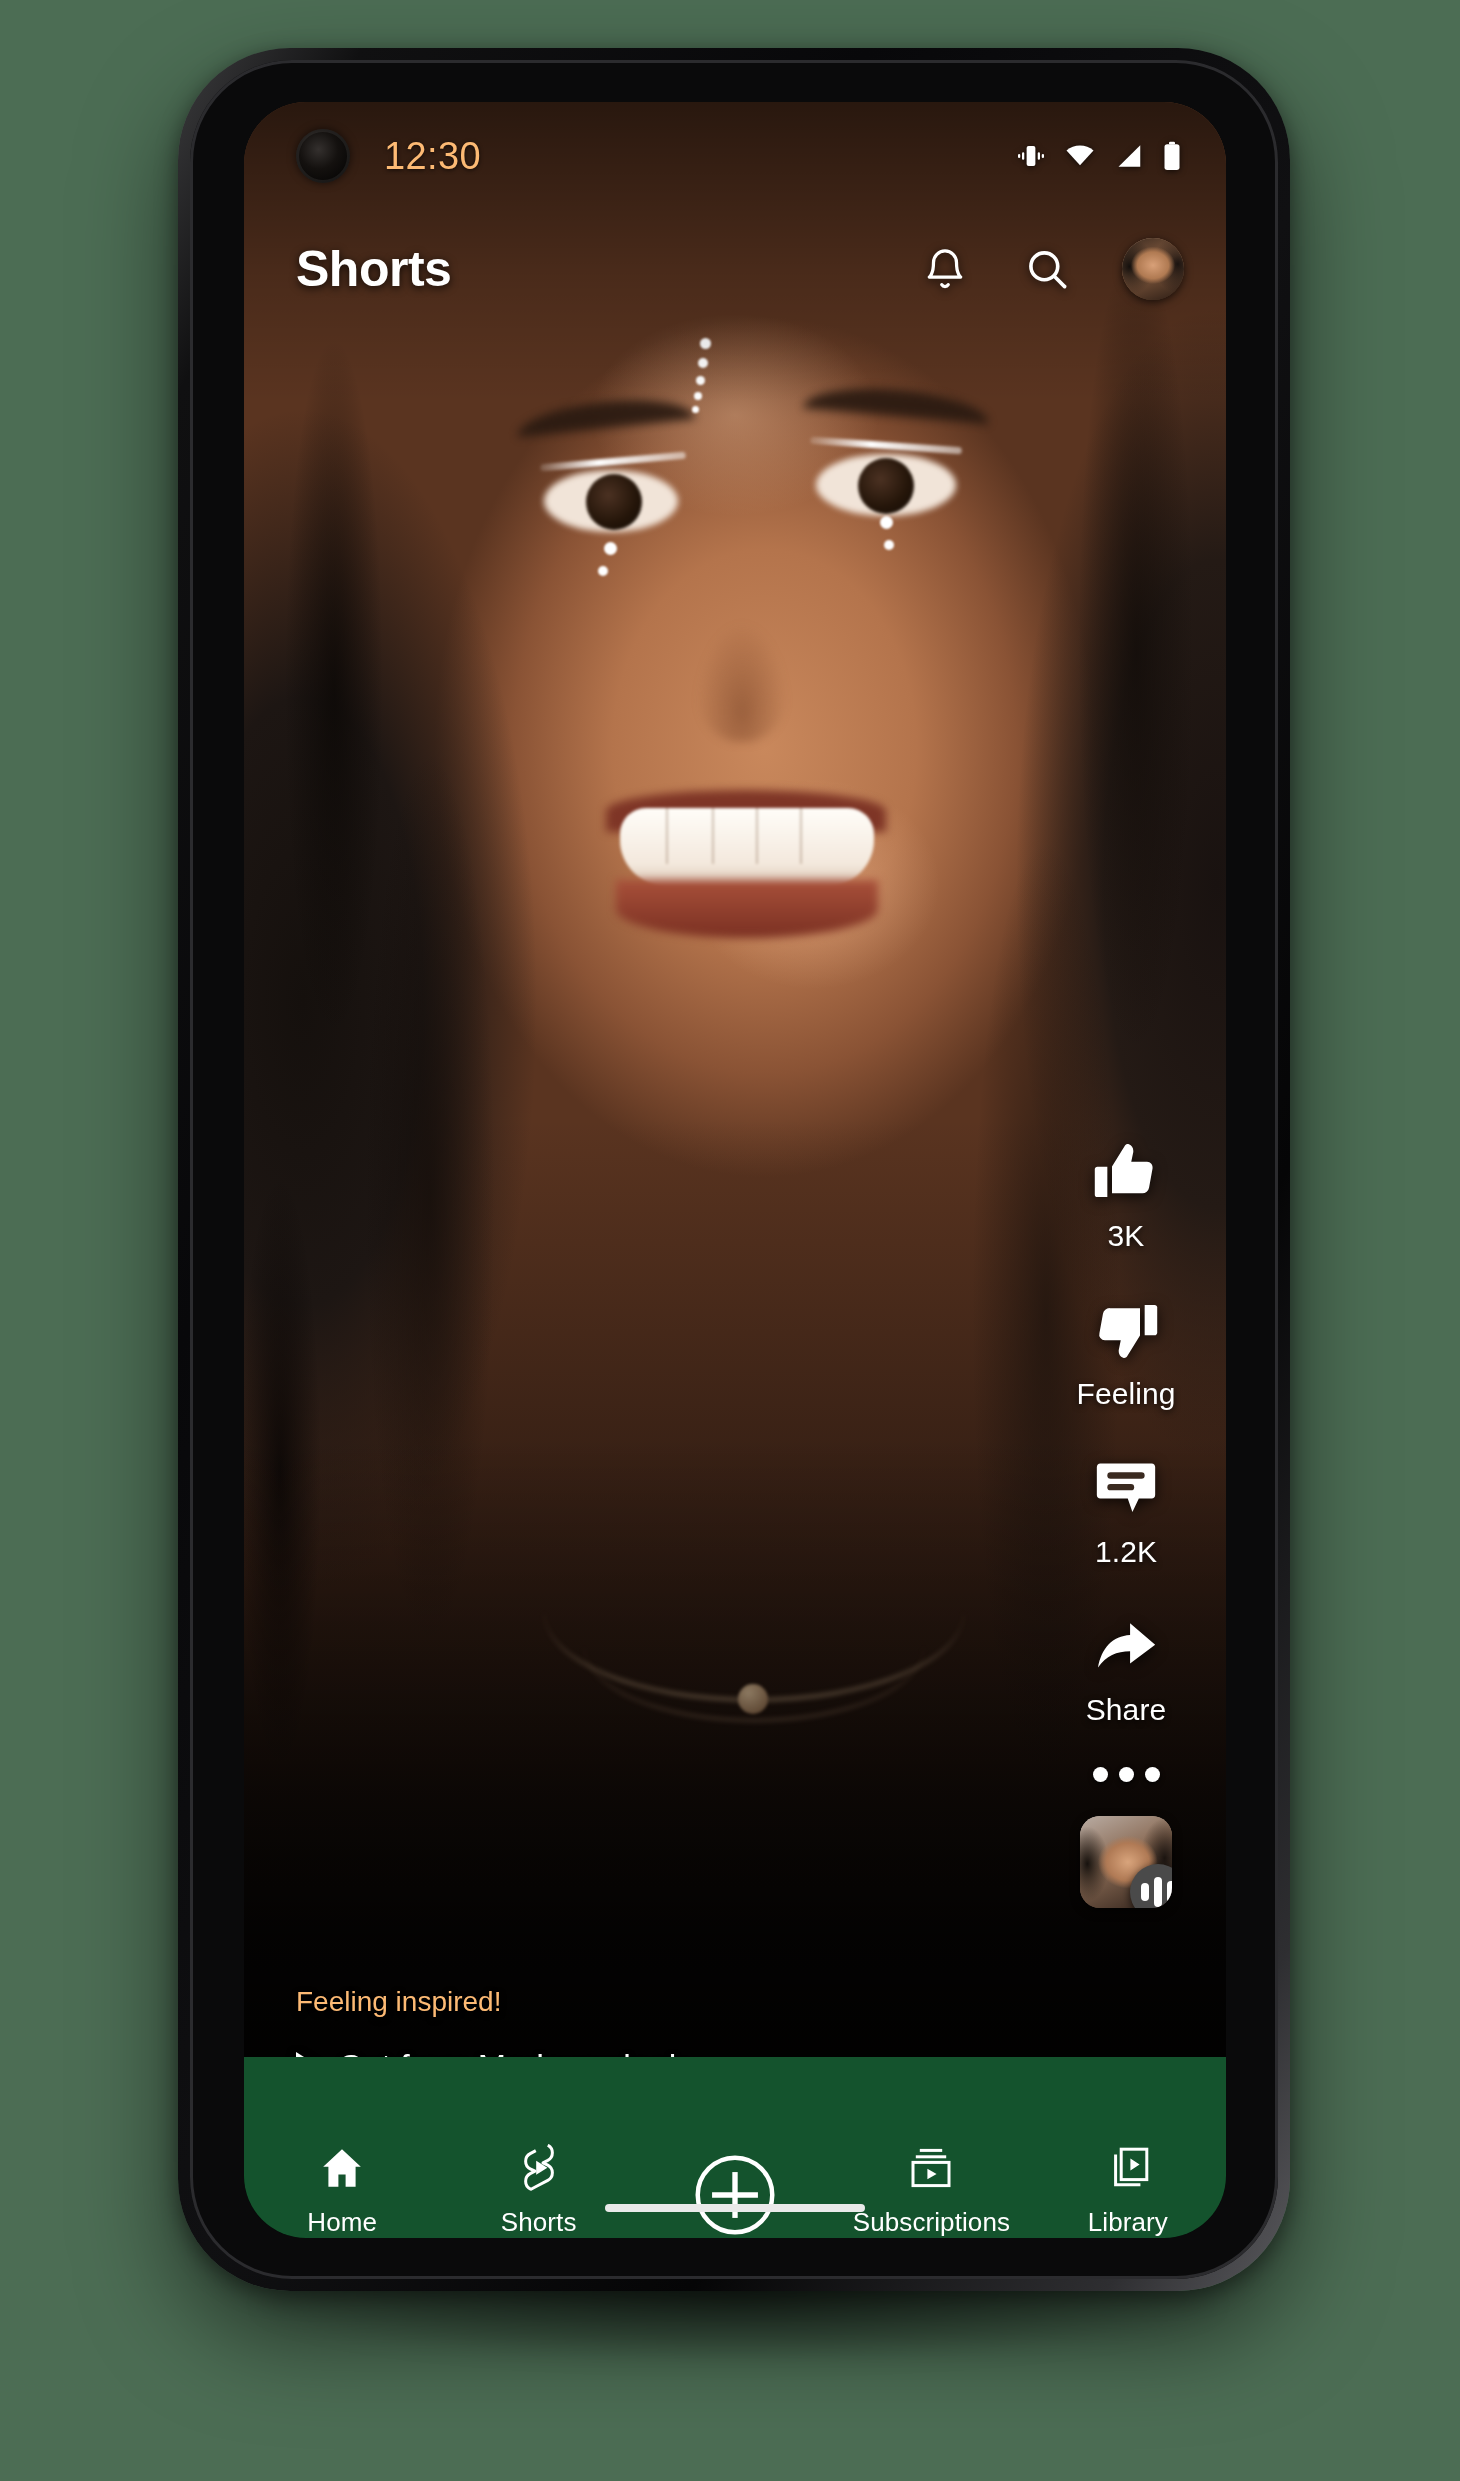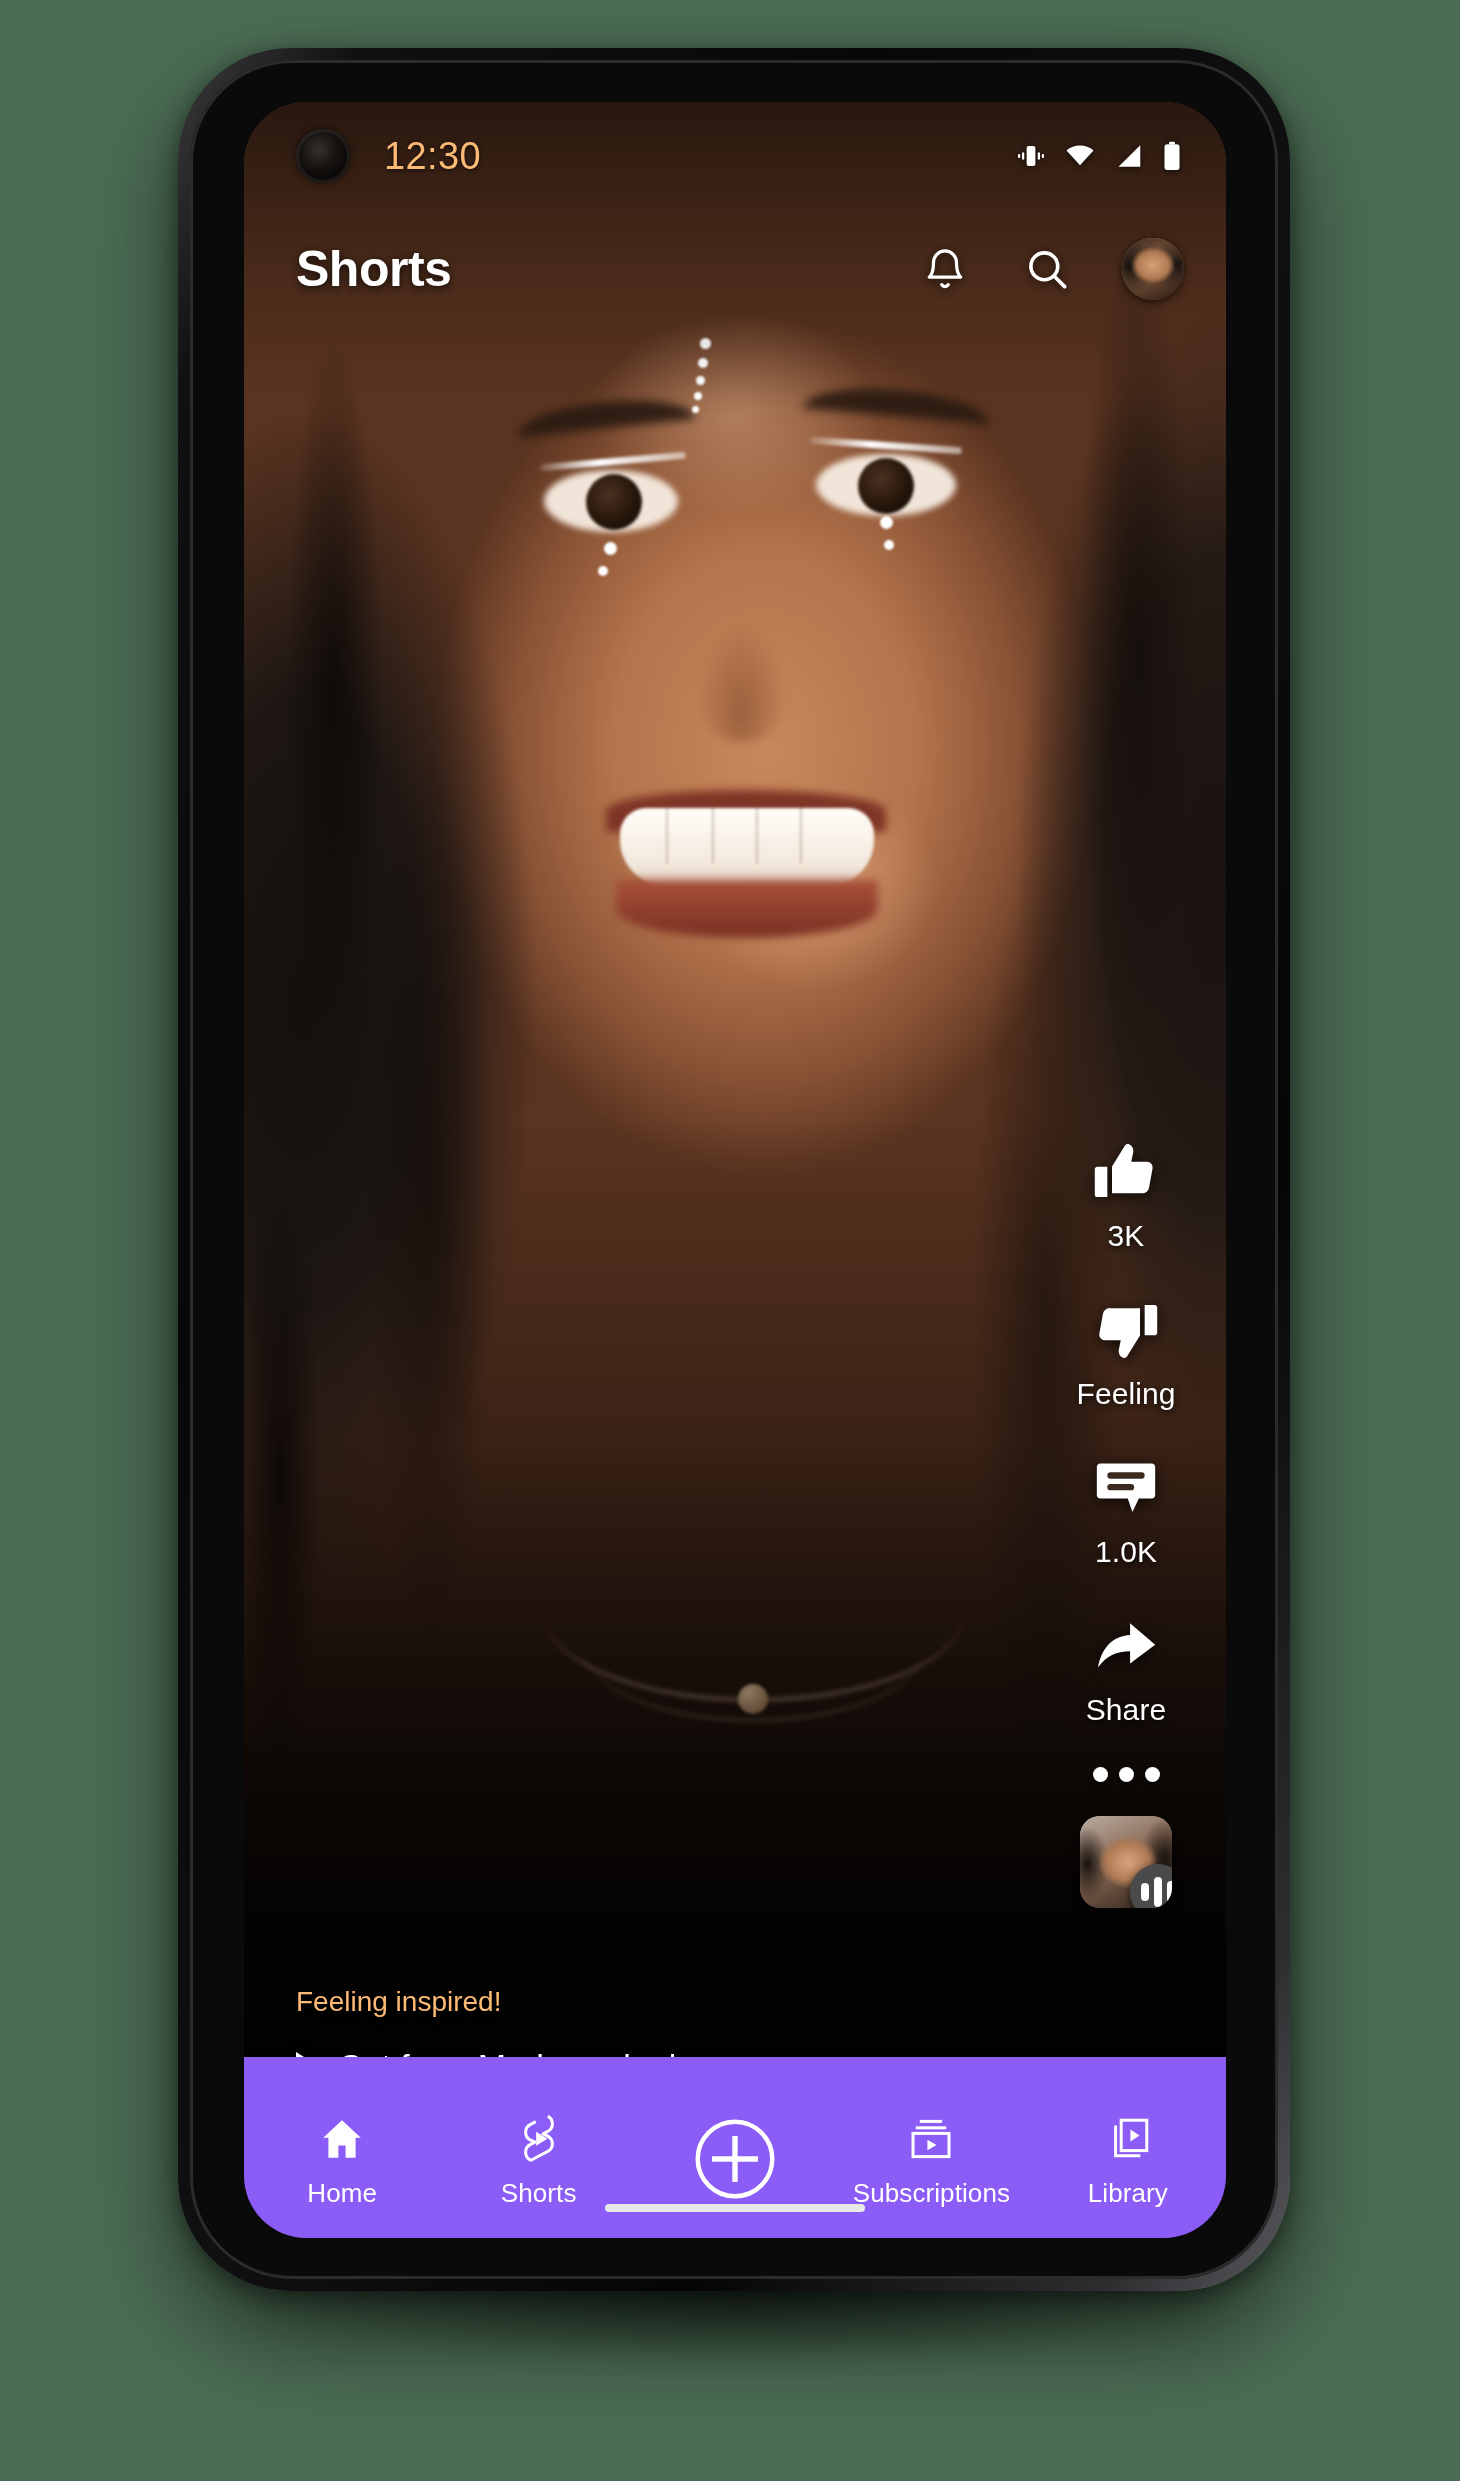--- a/index.html
+++ b/index.html
@@ -491,23 +491,23 @@
     white-space: nowrap;
     text-shadow: 0 1px 3px rgba(0,0,0,0.5);
   }
 
   
   #bottom-nav {
     position: absolute;
     left: 0; right: 0;
     bottom: 0;
     height: 181px;
-    background: #8b5cf6;
-    display: flex;
-    align-items: center;
+    background: #14532d;
+    display: flex;
+    align-items: flex-end;
     padding-top: 22px;
     z-index: 40;
   }
   .nav-item {
     flex: 1;
     display: flex;
     flex-direction: column;
     align-items: center;
     gap: 9px;
     cursor: pointer;
@@ -683,21 +683,21 @@
     </div>
 
     <div class="rail-item">
       <span class="rail-icon">
         <svg width="70" height="70" viewBox="0 0 24 24">
           <path d="M3.2 3.6h17.6c.7 0 1.2.6 1.2 1.2v9.6c0 .7-.5 1.2-1.2 1.2h-4.4l-2.2 4.6-1.6-4.6H3.2c-.7 0-1.2-.5-1.2-1.2V4.8c0-.6.5-1.2 1.2-1.2z" fill="#fff"></path>
           <rect x="5.6" y="6.6" width="12.8" height="2.2" rx="1.1" fill="#3a2a20"></rect>
           <rect x="5.6" y="10.6" width="9.2" height="2.2" rx="1.1" fill="#3a2a20"></rect>
         </svg>
       </span>
-      <span class="rail-label">1.0K</span>
+      <span class="rail-label">1.2K</span>
     </div>
 
     <div class="rail-item">
       <span class="rail-icon">
         <svg width="70" height="70" viewBox="0 0 24 24" fill="#fff">
           <path d="M13.4 4.2v4C7.4 8.6 3.6 12.6 2.4 19.4c2.8-4 6.4-5.6 11-5.6v4.2L22 11.6 13.4 4.2z"></path>
         </svg>
       </span>
       <span class="rail-label">Share</span>
     </div>

